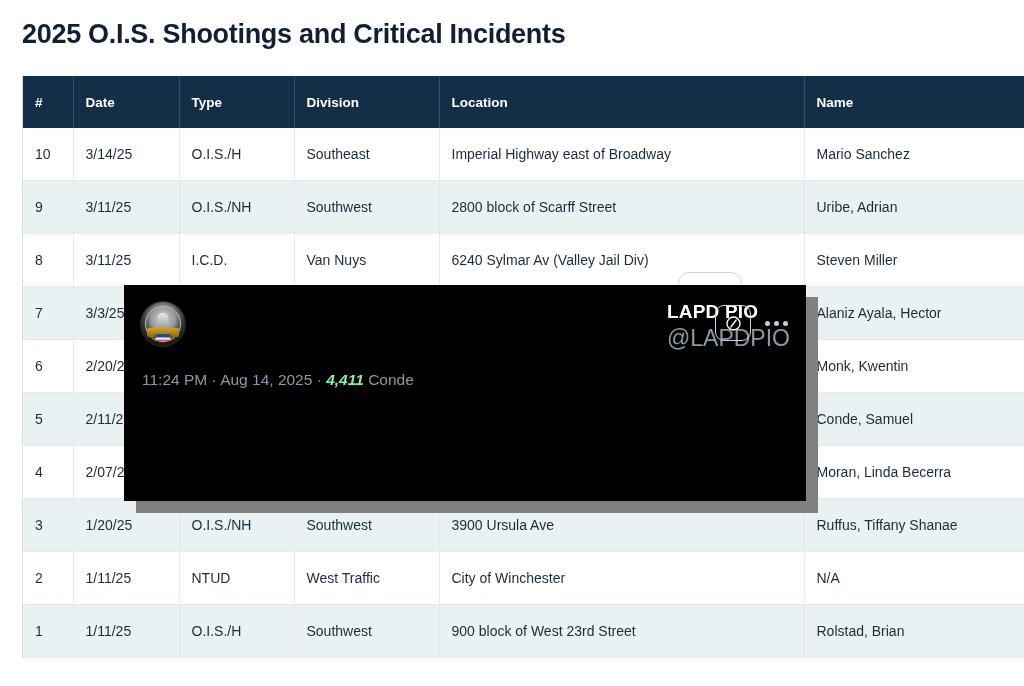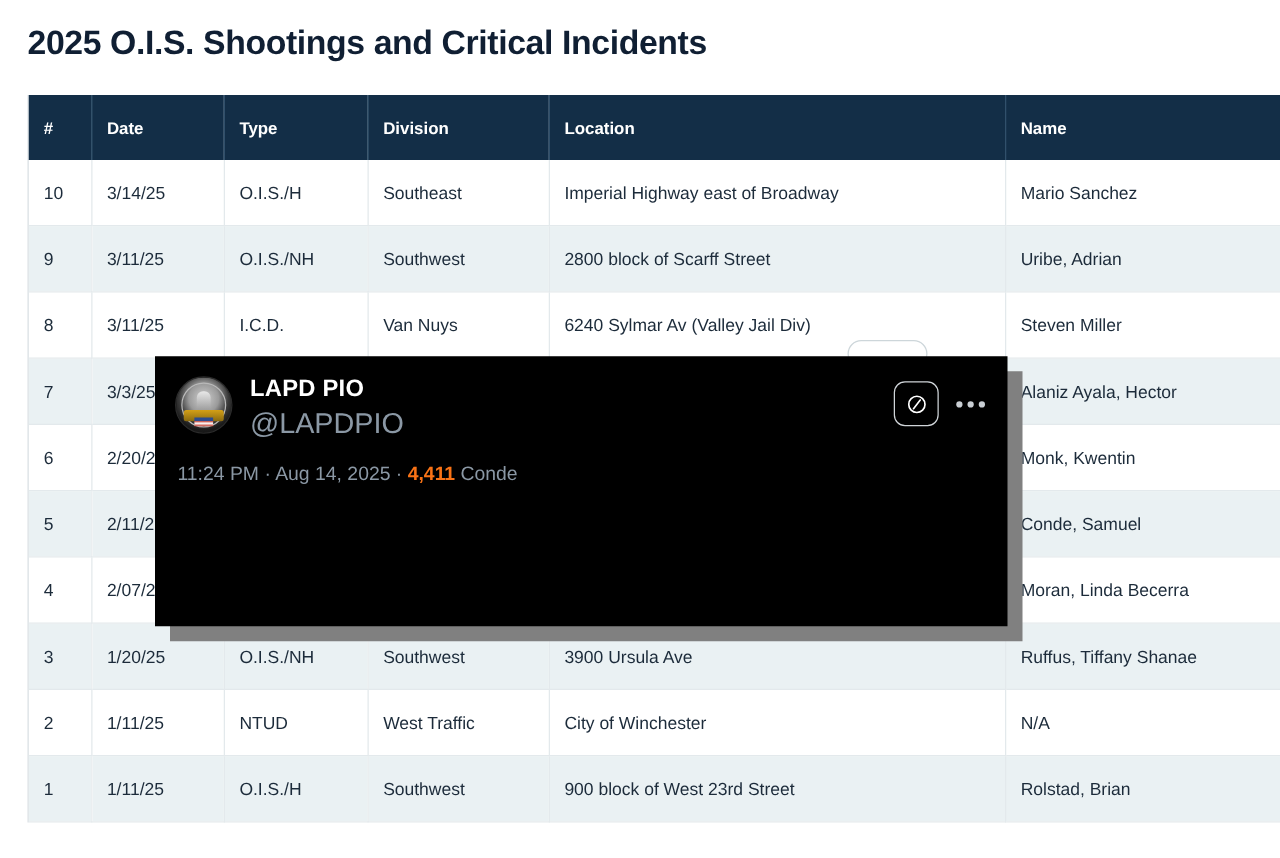--- a/index.html
+++ b/index.html
@@ -111,20 +111,21 @@
     height: 216px;
     background: #000000;
     box-sizing: border-box;
     overflow: hidden;
   }
   .tweet-header {
     display: flex;
     align-items: flex-start;
     padding: 16px 16px 0 16px;
     position: relative;
+    justify-content: space-between;
   }
   .avatar {
     width: 46px;
     height: 46px;
     border-radius: 50%;
     flex: 0 0 46px;
     background: radial-gradient(circle at 50% 38%, #cfcfcf 0%, #9a9a9a 34%, #3a3a3a 56%, #1a1a1a 72%, #0d0d0d 100%);
     position: relative;
     overflow: hidden;
     border: 1px solid #2a2a2a;
@@ -215,22 +216,23 @@
     line-height: 1.42;
     padding: 16px 20px 0 18px;
     letter-spacing: -0.1px;
   }
   .tweet-meta {
     color: #8b98a5;
     font-size: 15.5px;
     padding: 18px 0 0 18px;
   }
   .tweet-meta b {
-    color: #f97316;
+    color: #86efac;
     font-weight: bold;
+    font-style: italic;
   }
 </style>
 </head>
 <body>
 
 <div class="page-title">2025 O.I.S. Shootings and Critical Incidents</div>
 
 <div class="table-wrap">
   <table class="incidents">
     <colgroup>

